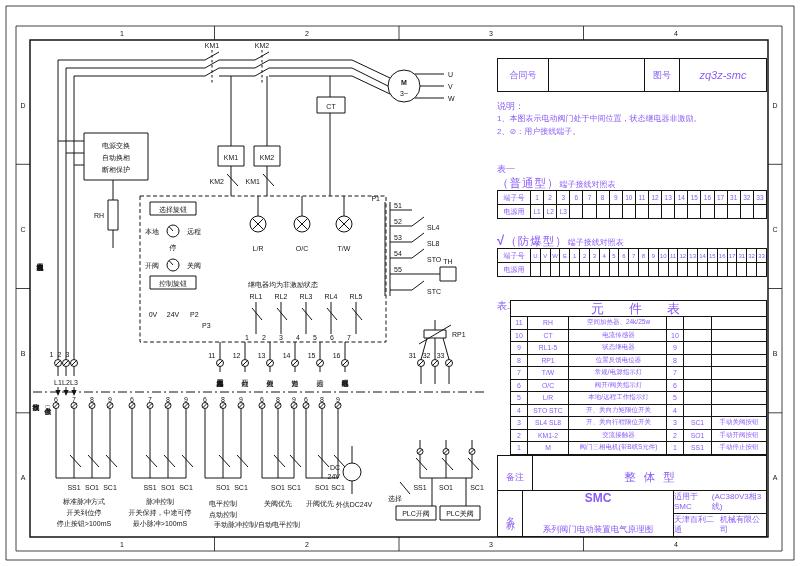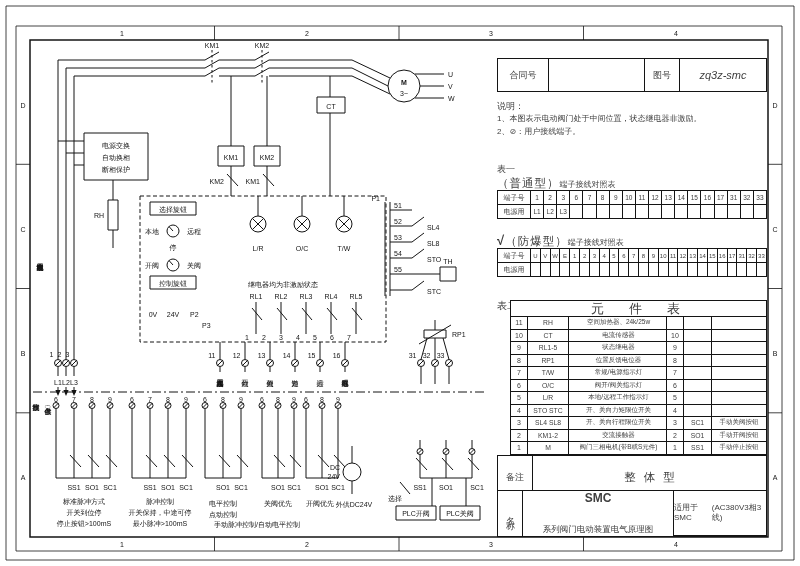--- a/index.html
+++ b/index.html
@@ -1,17 +1,17 @@
 <!DOCTYPE html>
 <html><head>
 <meta charset="utf-8">
 <style>
   html,body{margin:0;padding:0;background:#fff}
   .sheet{position:relative;width:800px;height:566px;background:#fff;overflow:hidden;
-         font-family:"Liberation Sans","DejaVu Sans",sans-serif;color:#404040}
+         font-family:"Liberation Sans","DejaVu Sans",sans-serif;color:#8b5cf6}
   #bg{position:absolute;left:0;top:0}
   #bg path,#bg rect,#bg circle,#bg line{stroke:#141414;fill:none;stroke-width:1;vector-effect:non-scaling-stroke}
   #bg circle{fill:#fff}
   #bg .thk{stroke-width:1.5}
   #bg .thin{stroke-width:.8}
   #bg .dash{stroke-dasharray:4 2.5}
   #bg .dash2{stroke-dasharray:2.5 2.5}
   #bg .dashdot{stroke-dasharray:9 3 2 3}
   #bg .fil{fill:#141414;stroke:none}
   #bg text{font-family:"Liberation Sans","DejaVu Sans",sans-serif;fill:#141414;stroke:none;font-size:7px}
@@ -596,16 +596,20 @@
   <div class="nm">名称</div>
   <div class="midc">
     <div class="p1">SMC</div>
     <div class="p2">系列阀门电动装置电气原理图</div>
   </div>
   <div class="rt">
     <div>
       <span>适用于SMC</span>
       <span>(AC380V3相3线)</span>
     </div>
+    <div>
+      <span>天津百利二通</span>
+      <span>机械有限公司</span>
+    </div>
   </div>
 </div>
 
 </div>
 
 </body></html>

